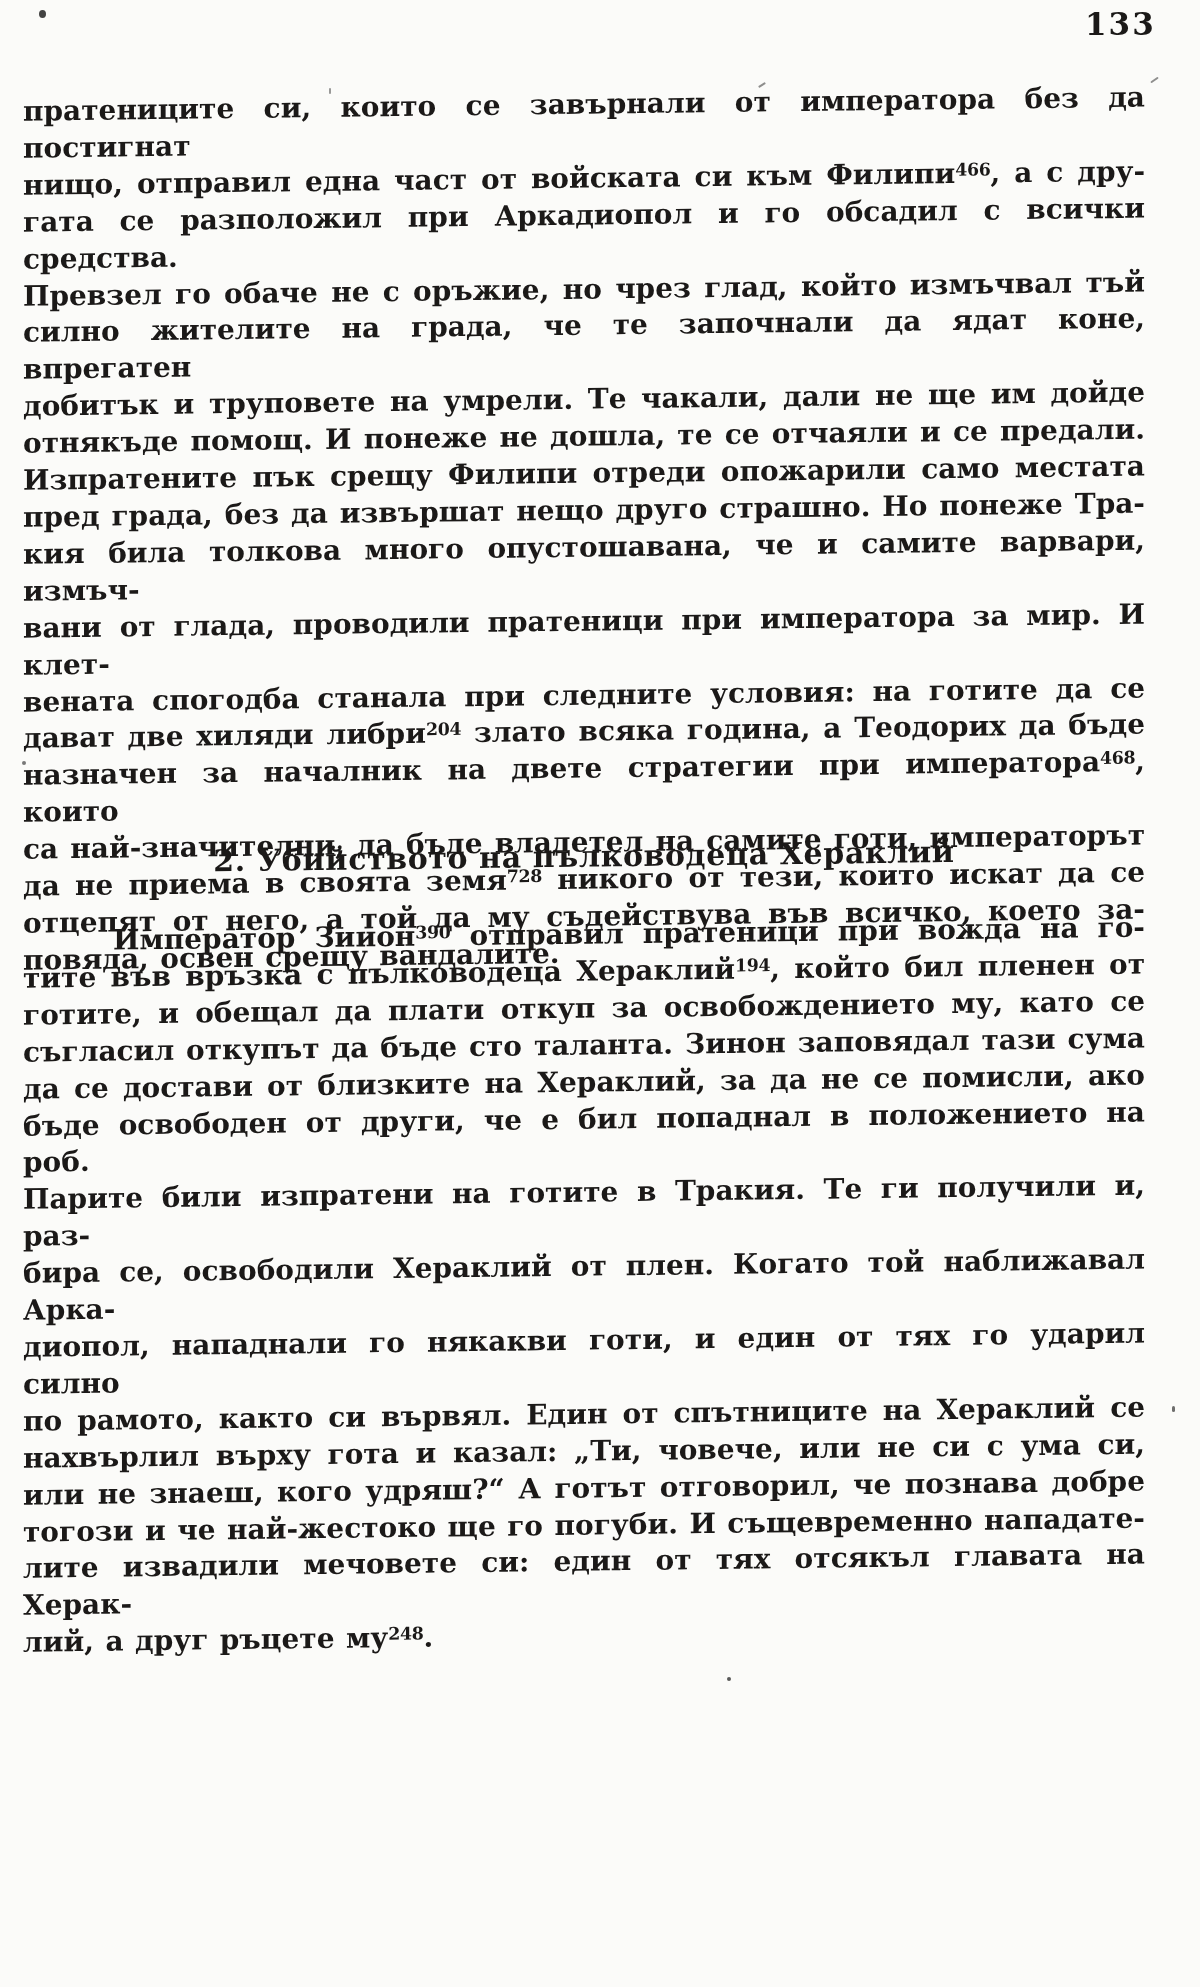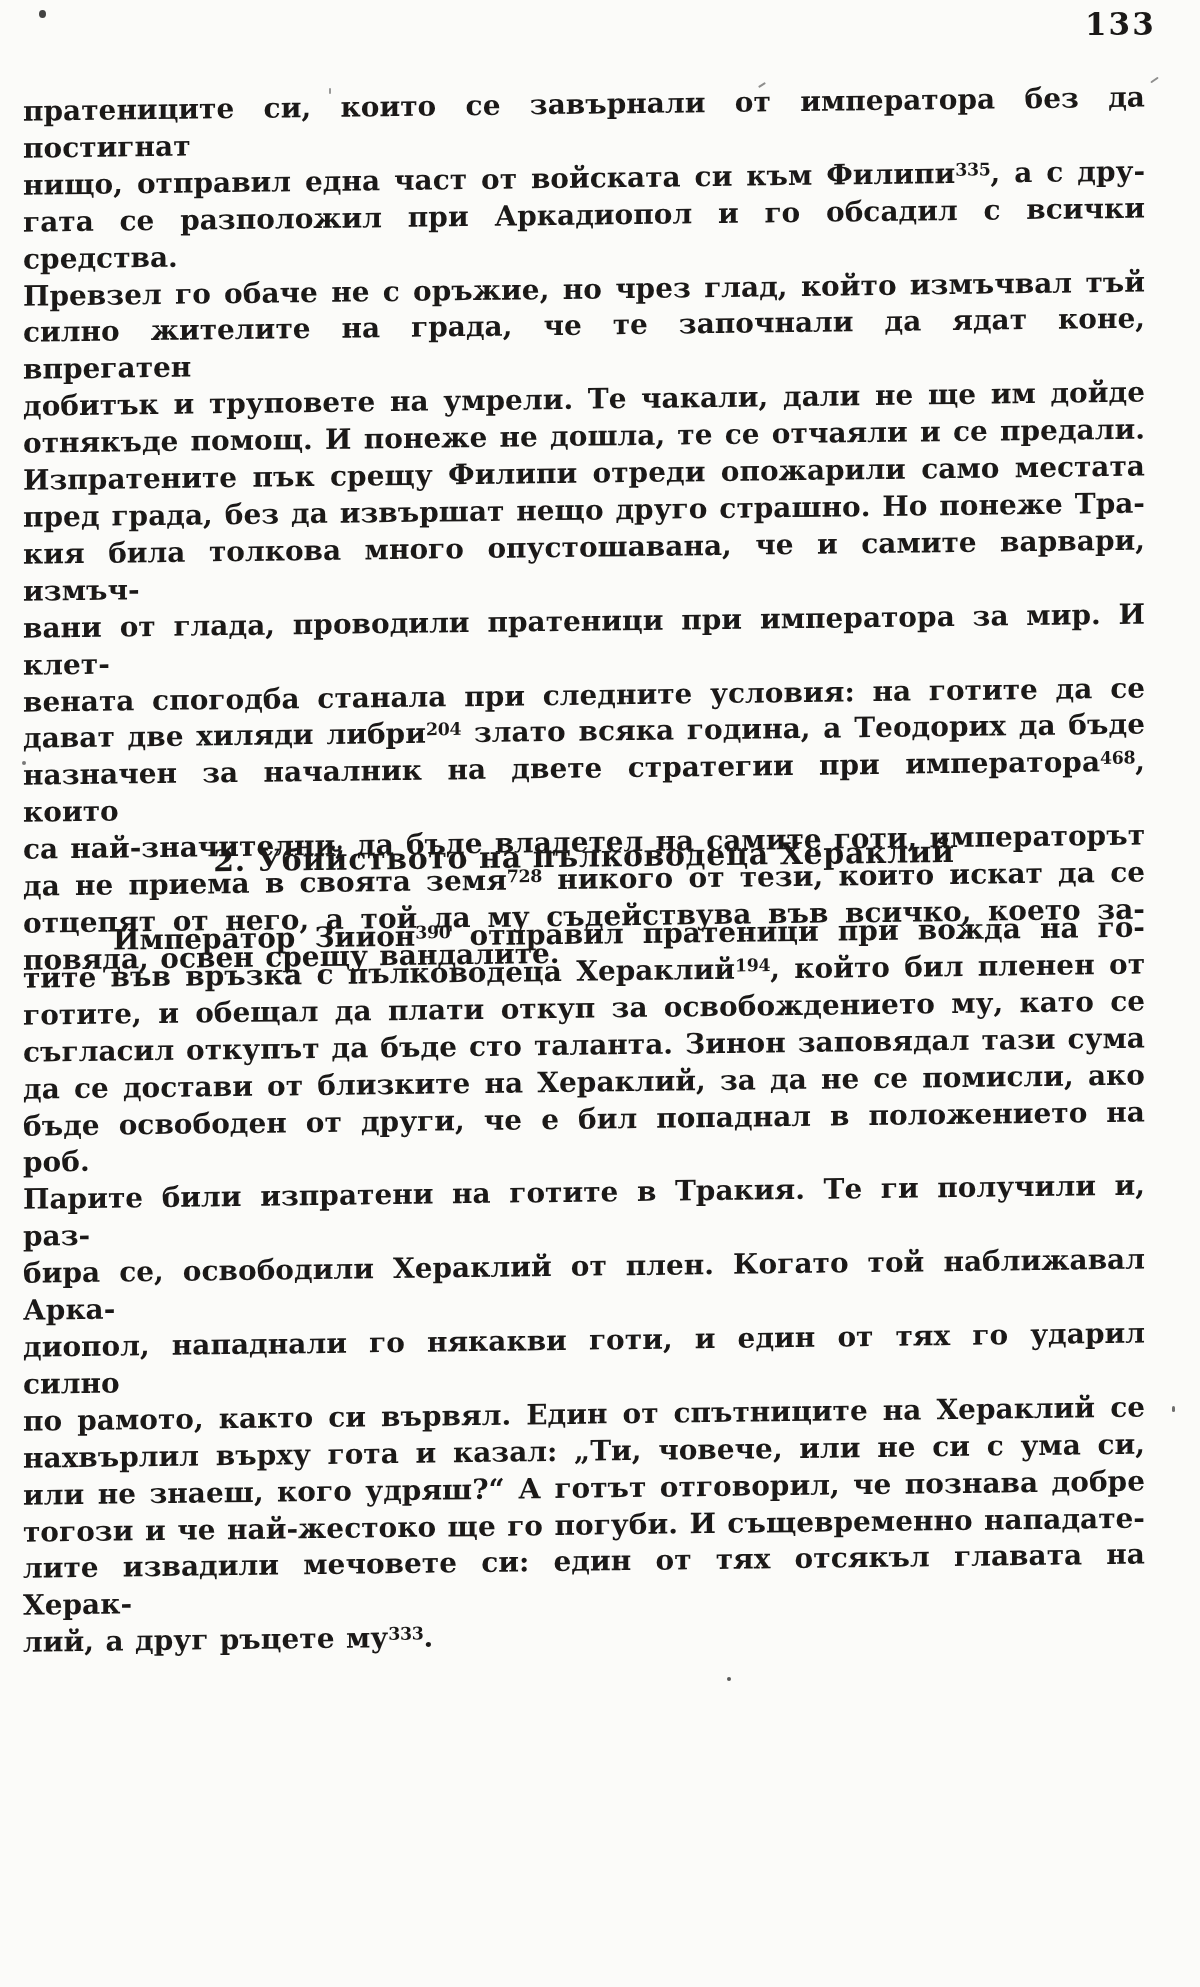--- a/index.html
+++ b/index.html
@@ -71,21 +71,21 @@
 </style>
 </head>
 <body>
 
 <div class="page" style="--ink: #1b1918; --paper: #fbfbf9;">
   <div class="pageno">133</div>
 
   <div class="skew">
     <div class="para" id="para-1">
         <div class="line">пратениците си, които се завърнали от императора без да постигнат</div>
-        <div class="line">нищо, отправил една част от войската си към Филипи<sup>335</sup>, а с дру-</div>
+        <div class="line">нищо, отправил една част от войската си към Филипи<sup>466</sup>, а с дру-</div>
         <div class="line">гата се разположил при Аркадиопол и го обсадил с всички средства.</div>
         <div class="line">Превзел го обаче не с оръжие, но чрез глад, който измъчвал тъй</div>
         <div class="line">силно жителите на града, че те започнали да ядат коне, впрегатен</div>
         <div class="line">добитък и труповете на умрели. Те чакали, дали не ще им дойде</div>
         <div class="line">отнякъде помощ. И понеже не дошла, те се отчаяли и се предали.</div>
         <div class="line">Изпратените пък срещу Филипи отреди опожарили само местата</div>
         <div class="line">пред града, без да извършат нещо друго страшно. Но понеже Тра-</div>
         <div class="line">кия била толкова много опустошавана, че и самите варвари, измъч-</div>
         <div class="line">вани от глада, проводили пратеници при императора за мир. И клет-</div>
         <div class="line">вената спогодба станала при следните условия: на готите да се</div>
@@ -107,21 +107,21 @@
         <div class="line">да се достави от близките на Хераклий, за да не се помисли, ако</div>
         <div class="line">бъде освободен от други, че е бил попаднал в положението на роб.</div>
         <div class="line">Парите били изпратени на готите в Тракия. Те ги получили и, раз-</div>
         <div class="line">бира се, освободили Хераклий от плен. Когато той наближавал Арка-</div>
         <div class="line">диопол, нападнали го някакви готи, и един от тях го ударил силно</div>
         <div class="line">по рамото, както си вървял. Един от спътниците на Хераклий се</div>
         <div class="line">нахвърлил върху гота и казал: „Ти, човече, или не си с ума си,</div>
         <div class="line">или не знаеш, кого удряш?“ А готът отговорил, че познава добре</div>
         <div class="line">тогози и че най-жестоко ще го погуби. И същевременно нападате-</div>
         <div class="line">лите извадили мечовете си: един от тях отсякъл главата на Херак-</div>
-        <div class="line last">лий, а друг ръцете му<sup>333</sup>.</div>
+        <div class="line last">лий, а друг ръцете му<sup>248</sup>.</div>
       </div>
   </div>
 
   <div class="speck s1"></div>
   <div class="speck s2"></div>
   <div class="speck s3"></div>
   <div class="speck s4"></div>
   <div class="speck s5"></div>
   <div class="speck s6"></div>
   <div class="speck s7"></div>

